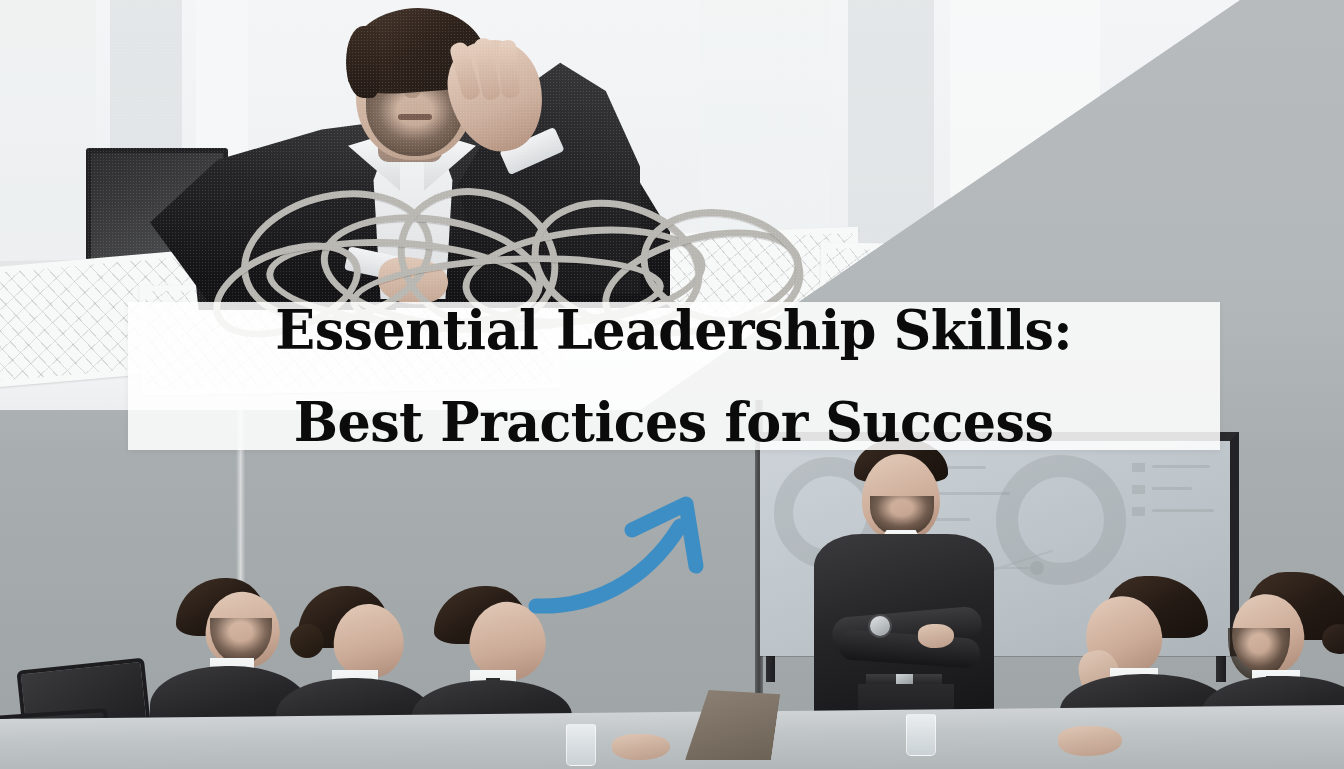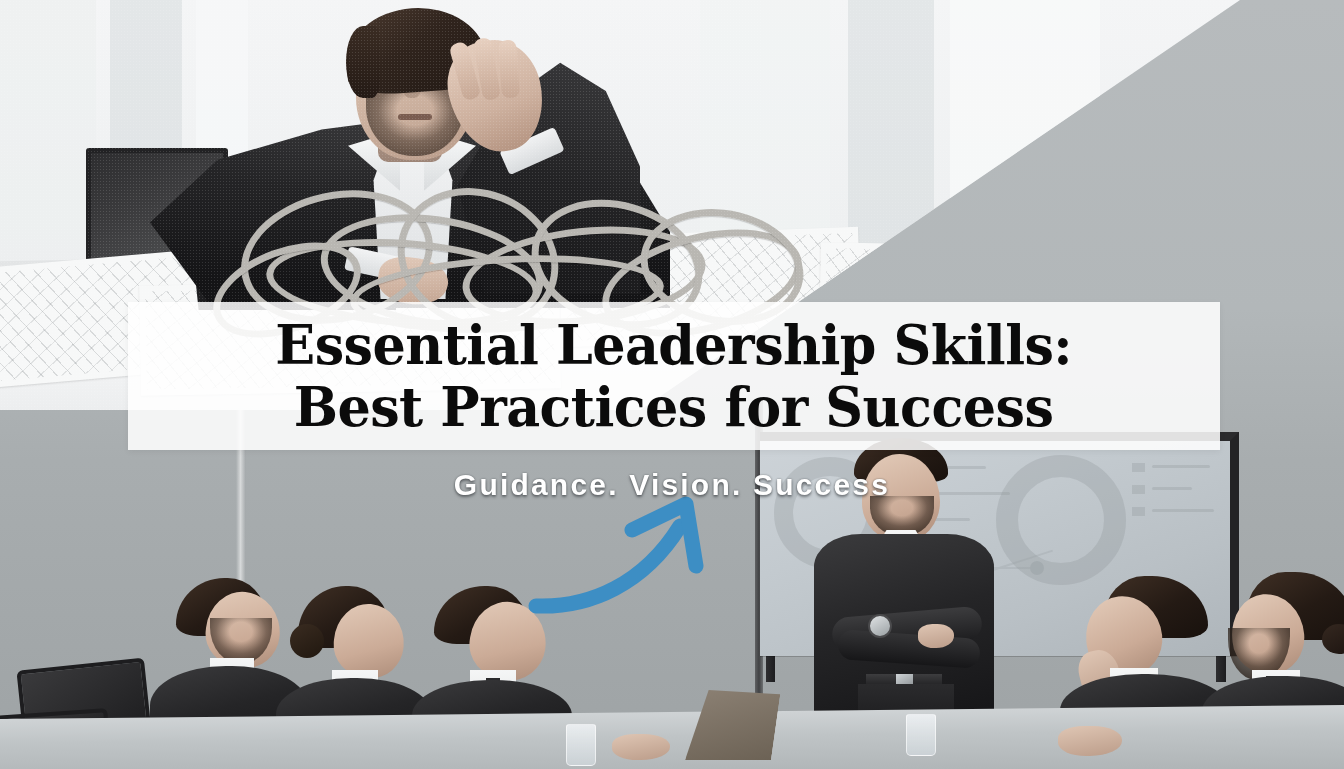--- a/index.html
+++ b/index.html
@@ -184,21 +184,21 @@
   .rope-wrap{position:absolute;left:200px;top:186px;width:700px;height:150px;}
   .rope{
     position:absolute;border:7px solid #b9b7b2;border-radius:50%;
     background:transparent;box-shadow:0 1px 1px rgba(0,0,0,.18) inset;
   }
 
   
   .title-band{
     position:absolute;left:128px;top:302px;width:1092px;height:148px;
     background:rgba(255,255,255,.86);
-    display:flex;flex-direction:column;align-items:center;justify-content:center;
+    display:flex;flex-direction:column;align-items:center;justify-content:space-between;
     box-shadow:0 2px 6px rgba(0,0,0,.06);
   }
   .title-line{
     font-family:"DejaVu Serif","Liberation Serif",serif;
     font-weight:700;color:#0b0b0b;
     font-size:54px;line-height:1.04;letter-spacing:-.6px;
     white-space:nowrap;
     transform:scaleX(.97);
   }
   .title-line.l2{margin-top:6px;}
@@ -455,15 +455,14 @@
       <path d="M16,118 C70,120 124,96 160,38" fill="none" stroke="#3d8ec4" stroke-width="15" stroke-linecap="round"></path>
       <path d="M112,42 L166,16 L176,78" fill="none" stroke="#3d8ec4" stroke-width="15" stroke-linecap="round" stroke-linejoin="round"></path>
     </svg>
   </div>
 
   <div class="title-band">
     <div class="title-line l1">Essential Leadership Skills:</div>
     <div class="title-line l2">Best Practices for Success</div>
   </div>
 
-  <div class="subtitle">Guidance. Vision. Success</div>
 
 </div>
 
 </body></html>

